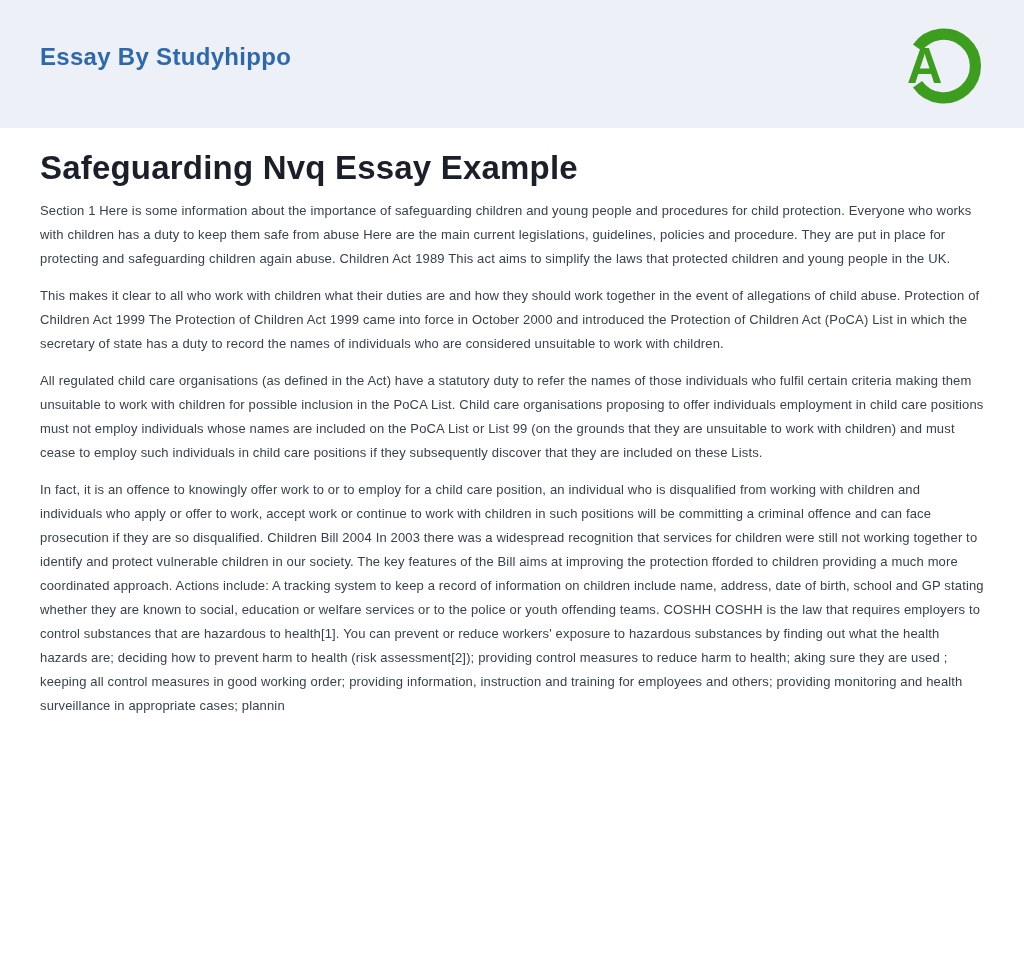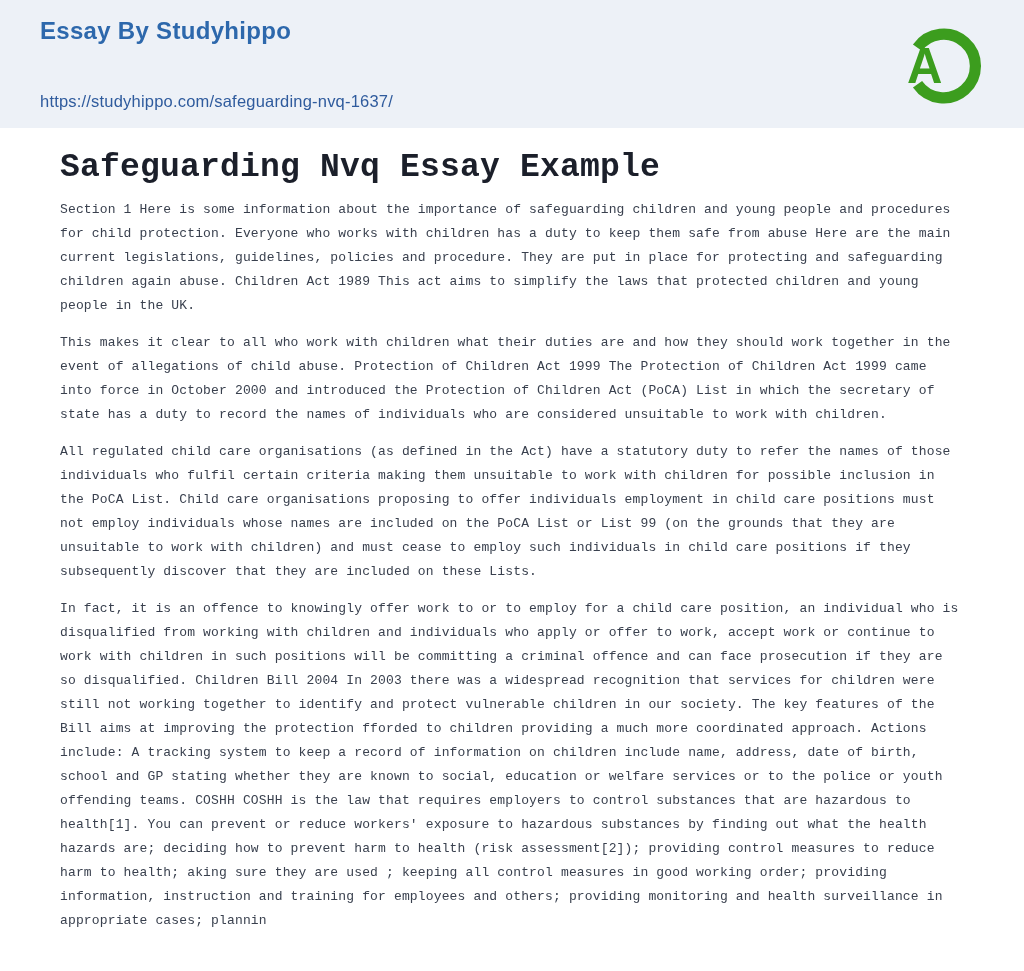--- a/index.html
+++ b/index.html
@@ -39,22 +39,21 @@
     color: #2f5b9d;
     font-size: 16.5px;
     font-weight: 400;
     letter-spacing: 0.2px;
     text-decoration: none;
     cursor: pointer;
   }
   .logo { width: 86px; height: 88px; margin-top: 4px; }
   .logo svg { display: block; width: 100%; height: 100%; }
   .content {
-    padding: 0 60px;
-    font-family: Liberation Mono, monospace;
+    padding: 0 40px;
   }
   .essay-title {
     color: #1b1f2a;
     font-size: 33px;
     font-weight: 800;
     letter-spacing: 0.2px;
     margin: 21px 0 12px 0;
   }
   .content p {
     color: #39404e;
@@ -65,21 +64,20 @@
   }
 </style>
 </head>
 <body>
 
 <div class="page">
 
   <header class="header">
     <div class="header-text-block">
       <div class="site-label">Essay By Studyhippo</div>
-      <div class="page-url">https://studyhippo.com/safeguarding-nvq-1637/</div>
     </div>
 
     <div class="logo">
       <svg viewBox="0 0 100 100" aria-hidden="true">
         <path d="M 22.7 71.2 A 37 37 0 1 0 22.7 28.8" fill="none" stroke="#3c9d1e" stroke-width="13" stroke-linecap="butt"></path>
         <text x="31" y="70" text-anchor="middle" font-family="Liberation Sans, sans-serif" font-size="57" font-weight="bold" fill="#3c9d1e">A</text>
       </svg>
     </div>
   </header>
 

